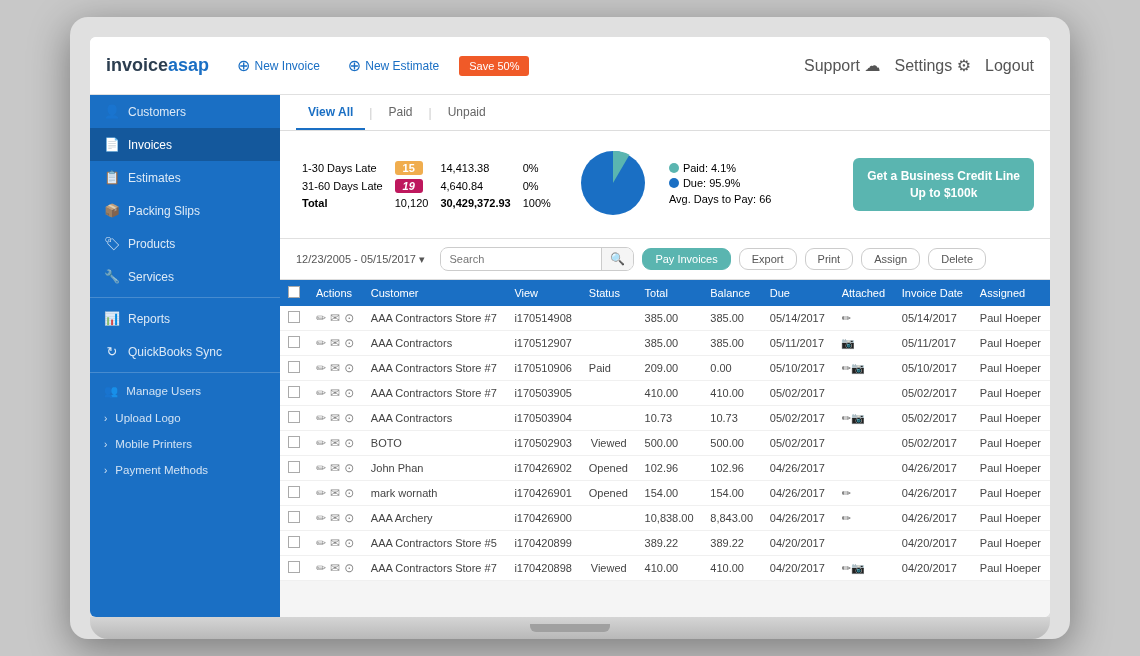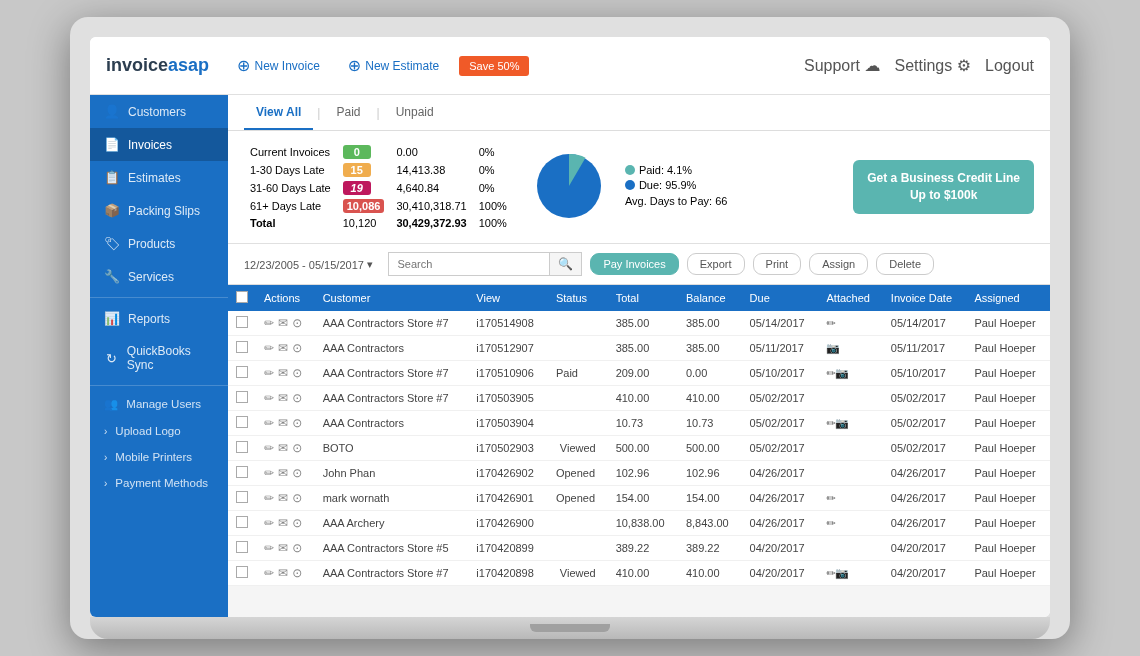--- a/index.html
+++ b/index.html
@@ -88,21 +88,21 @@
 
     
     .main-layout {
       display: flex;
       flex: 1;
       overflow: hidden;
     }
 
     
     .sidebar {
-      width: 138px;
+      width: 190px;
       background: #1a6fc4;
       flex-shrink: 0;
       display: flex;
       flex-direction: column;
       overflow-y: auto;
     }
     .sidebar-item {
       display: flex;
       align-items: center;
       gap: 8px;
@@ -207,29 +207,29 @@
       padding: 8px 16px;
       display: flex;
       align-items: center;
       gap: 8px;
       flex-shrink: 0;
     }
     .date-range {
       font-size: 11px;
       color: #555;
       display: flex;
-      align-items: flex-end;
+      align-items: center;
       gap: 3px;
       margin-right: 8px;
     }
     .search-wrap {
       display: flex;
       align-items: center;
       border: 1px solid #ccc;
-      border-radius: 0;
+      border-radius: 8px;
       overflow: hidden;
     }
     .search-input {
       border: none;
       outline: none;
       padding: 4px 8px;
       font-size: 11px;
       width: 160px;
     }
     .search-btn {
@@ -395,43 +395,31 @@
           <span class="tab-divider">|</span>
           <div class="tab">
             <span>Unpaid</span>
           </div>
         </div>
 
         <div class="stats-area">
           <div class="stats-table">
             <table>
               <tbody>
-                  <tr>
-                <td>Current Invoices</td>
-                <td><span class="badge badge-green">0</span></td>
-                <td>0.00</td>
-                <td>0%</td>
-              </tr>
               <tr>
                 <td>1-30 Days Late</td>
                 <td><span class="badge badge-yellow">15</span></td>
                 <td>14,413.38</td>
                 <td>0%</td>
               </tr>
               <tr>
                 <td>31-60 Days Late</td>
                 <td><span class="badge badge-orange">19</span></td>
                 <td>4,640.84</td>
                 <td>0%</td>
-              </tr>
-              <tr>
-                <td>61+ Days Late</td>
-                <td><span class="badge badge-red">10,086</span></td>
-                <td>30,410,318.71</td>
-                <td>100%</td>
               </tr>
               <tr>
                 <td><strong>Total</strong></td>
                 <td>10,120</td>
                 <td><strong>30,429,372.93</strong></td>
                 <td>100%</td>
               </tr>
             </tbody>
               </table>
           </div>

